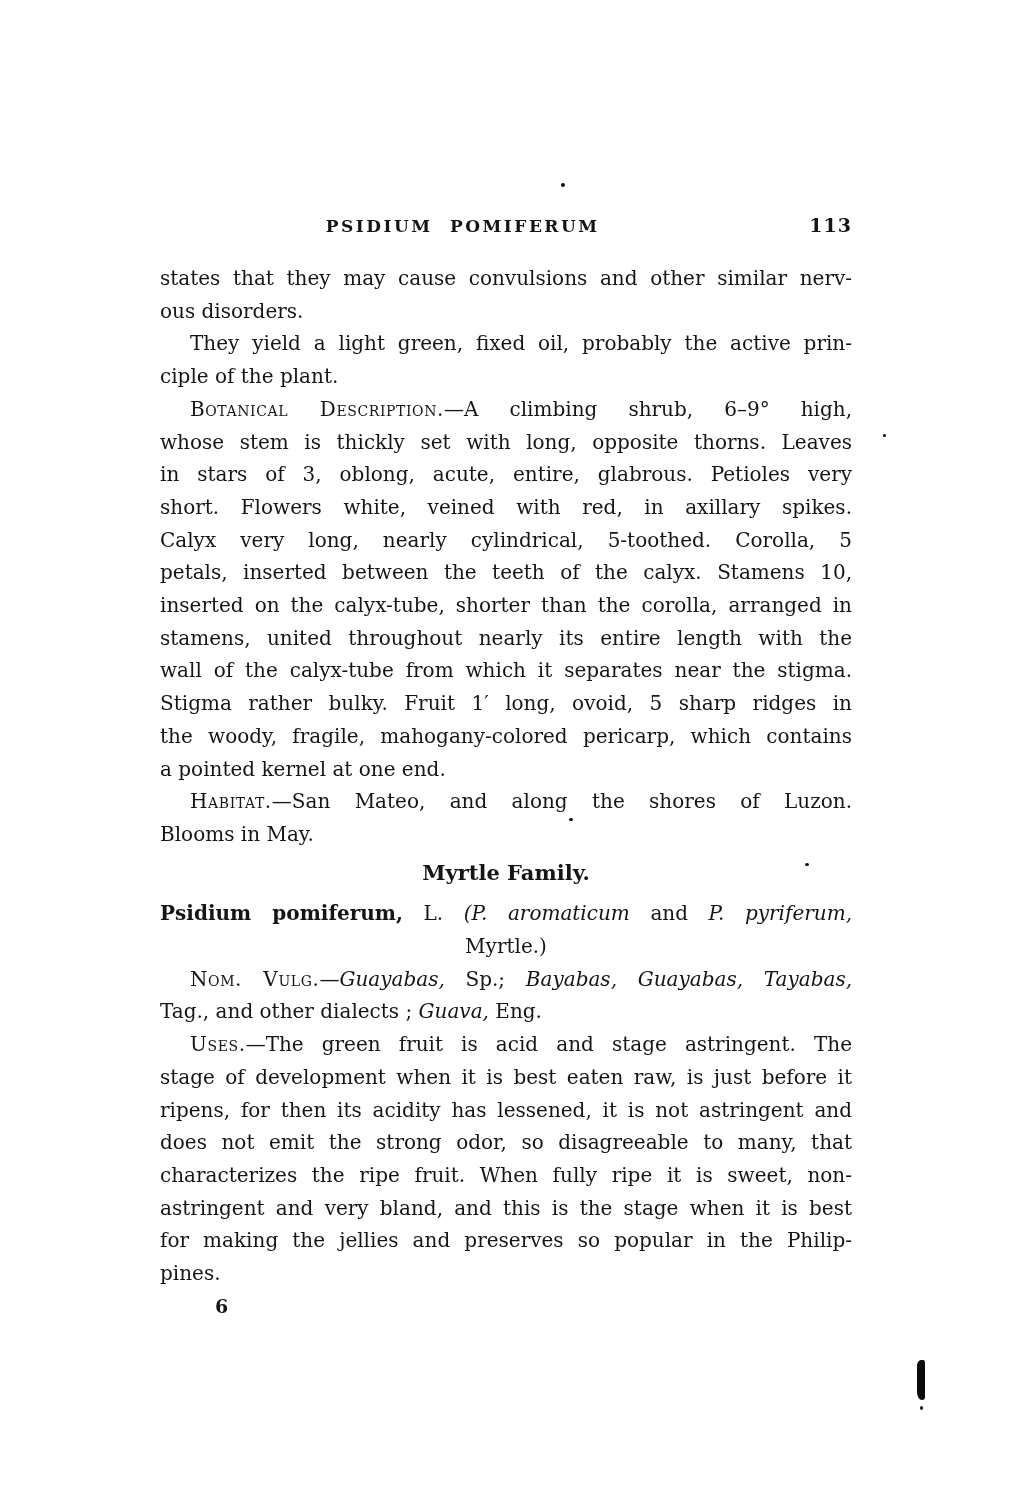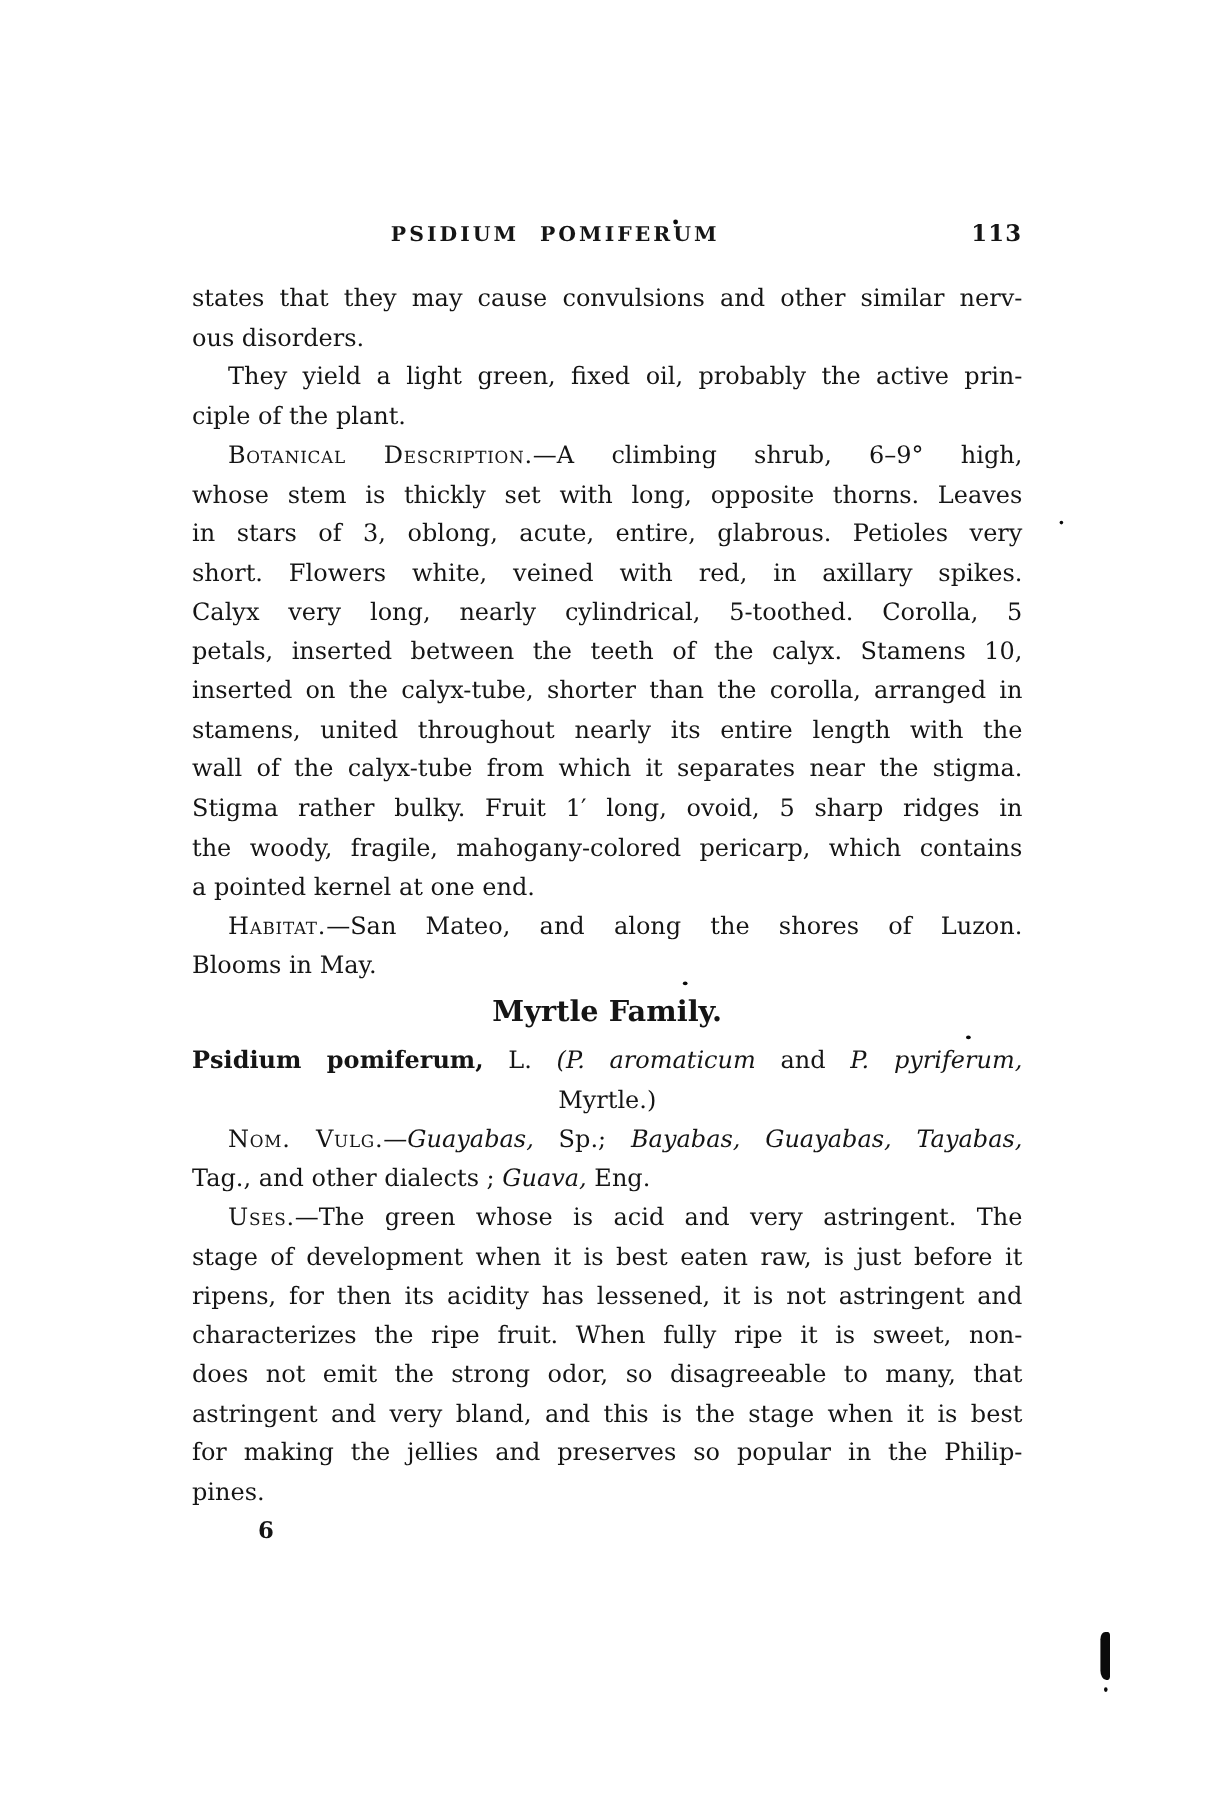--- a/index.html
+++ b/index.html
@@ -19,20 +19,21 @@
     position: absolute;
     left: 160px;
     top: 184px;
     width: 692px;
   }
   .running-head {
     display: flex;
     justify-content: space-between;
     align-items: baseline;
     margin-bottom: 26px;
+    margin-top: 30px;
   }
   .running-title {
     flex: 1;
     text-align: center;
     font-size: 17px;
     font-weight: bold;
     letter-spacing: 2.5px;
     word-spacing: 9px;
     transform: translateX(-22px);
   }
@@ -58,21 +59,21 @@
     text-align: center;
     font-weight: bold;
     font-size: 22px;
     letter-spacing: 0.5px;
   }
   .block-heading2 {
     margin-top: 6px;
     margin-bottom: 8px;
     text-align: center;
     font-weight: bold;
-    font-size: 24px;
+    font-size: 21px;
   }
   .block-species { margin-top: 7px; }
   .block-signature { padding-left: 55px; font-weight: bold; font-size: 19px; }
   
   .artifact { position: absolute; background: #0a0a0a; }
   .dot-above-title   { left: 561px; top: 183px; width: 4px; height: 4px; border-radius: 50%; }
   .speck-right-margin{ left: 883px; top: 434px; width: 3px; height: 3px; border-radius: 50%; }
   .dot-mid-page      { left: 569px; top: 818px; width: 4px; height: 3px; border-radius: 50%; }
   .dot-heading-right { left: 805px; top: 863px; width: 4px; height: 3px; border-radius: 50%; }
   .ink-blob {
@@ -121,25 +122,25 @@
       </div>
       <div class="block block-species">
         <div class="line align-justify"><span class="seg-b">Psidium pomiferum,</span><span class="seg-plain"> L. </span><span class="seg-i">(P. aromaticum</span><span class="seg-plain"> and </span><span class="seg-i">P. pyriferum,</span></div>
         <div class="line align-center"><span class="seg-plain">Myrtle.)</span></div>
       </div>
       <div class="block">
         <div class="line align-justify indent"><span class="seg-sc">Nom. Vulg.</span><span class="seg-plain">—</span><span class="seg-i">Guayabas,</span><span class="seg-plain"> Sp.; </span><span class="seg-i">Bayabas, Guayabas, Tayabas,</span></div>
         <div class="line align-left"><span class="seg-plain">Tag., and other dialects ; </span><span class="seg-i">Guava,</span><span class="seg-plain"> Eng.</span></div>
       </div>
       <div class="block">
-        <div class="line align-justify indent"><span class="seg-sc">Uses.</span><span class="seg-plain">—The green whose is acid and very astringent. The</span></div>
+        <div class="line align-justify indent"><span class="seg-sc">Uses.</span><span class="seg-plain">—The green fruit is acid and stage astringent. The</span></div>
         <div class="line align-justify"><span class="seg-plain">stage of development when it is best eaten raw, is just before it</span></div>
         <div class="line align-justify"><span class="seg-plain">ripens, for then its acidity has lessened, it is not astringent and</span></div>
+        <div class="line align-justify"><span class="seg-plain">does not emit the strong odor, so disagreeable to many, that</span></div>
         <div class="line align-justify"><span class="seg-plain">characterizes the ripe fruit. When fully ripe it is sweet, non-</span></div>
-        <div class="line align-justify"><span class="seg-plain">does not emit the strong odor, so disagreeable to many, that</span></div>
         <div class="line align-justify"><span class="seg-plain">astringent and very bland, and this is the stage when it is best</span></div>
         <div class="line align-justify"><span class="seg-plain">for making the jellies and preserves so popular in the Philip-</span></div>
         <div class="line align-left"><span class="seg-plain">pines.</span></div>
       </div>
       <div class="block block-signature">
         <div class="line align-left"><span class="seg-plain">6</span></div>
       </div>
     </div>
 </div>
 

